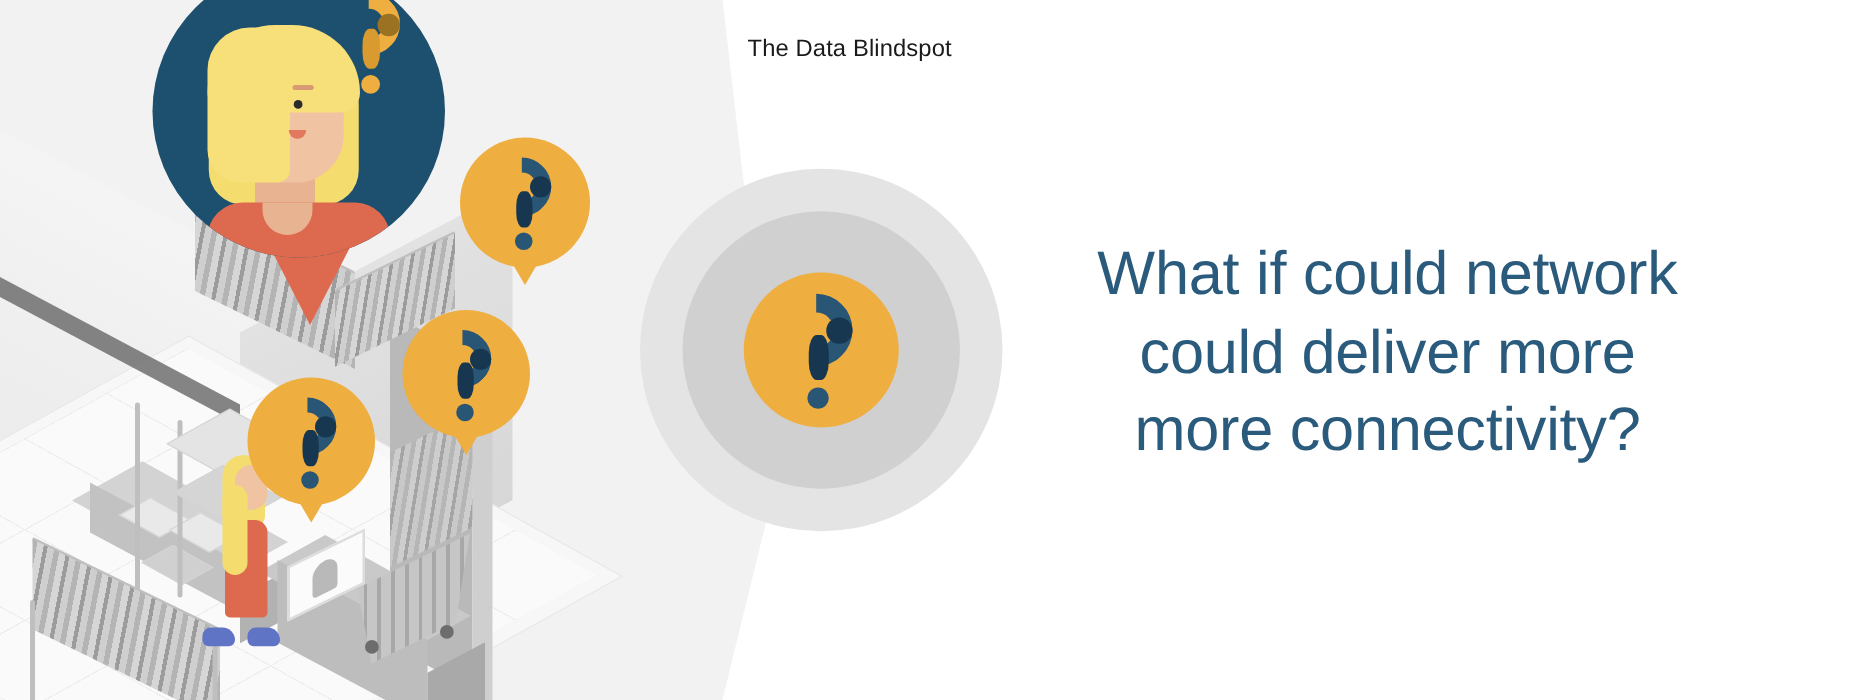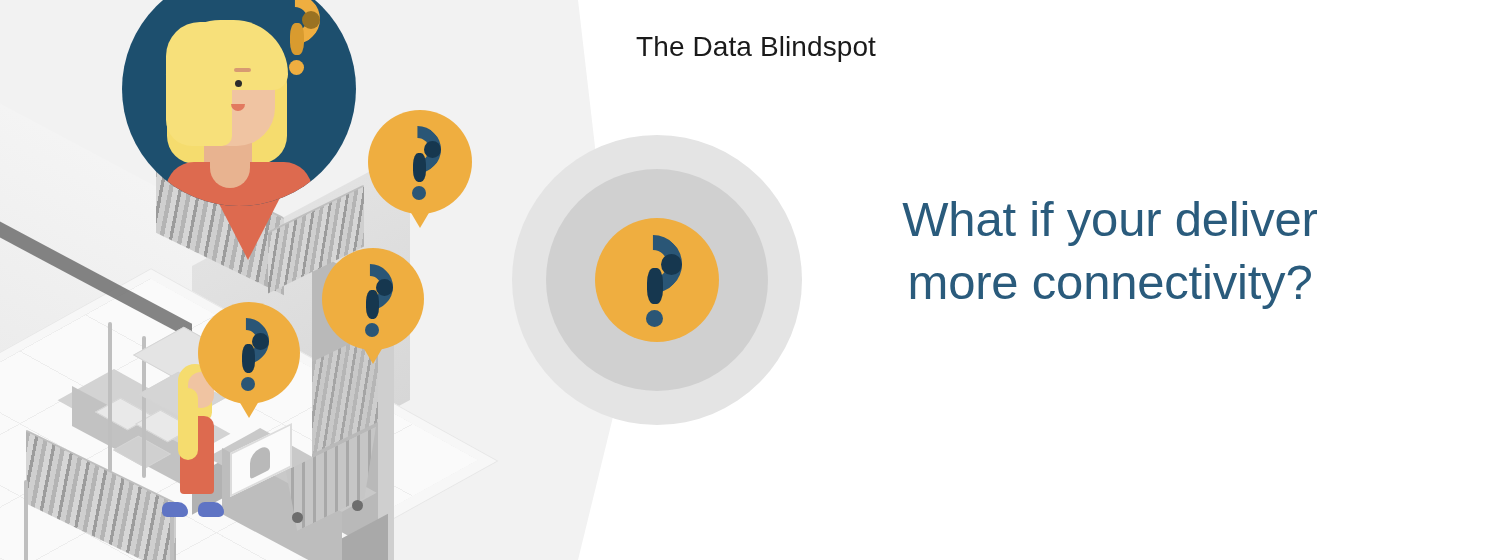--- a/index.html
+++ b/index.html
@@ -392,26 +392,25 @@
   .s-body { position: absolute; left: 14px; top: 52px; width: 34px; height: 78px; background: #dd6a4f; border-radius: 10px 10px 4px 4px; }
   .s-shoe { position: absolute; top: 138px; width: 26px; height: 15px; background: #5f74c4; border-radius: 8px 12px 6px 6px; }
   .s-shoe.l { left: -4px; }
   .s-shoe.r { left: 32px; }
 
   
   .kicker {
     position: absolute;
     left: 598px; top: 26px;
     width: 300px;
-    font-size: 28px;
+    font-size: 19px;
     line-height: 1.52;
     font-weight: 400;
     color: #1a1a1a;
     letter-spacing: 0.1px;
-    margin-left: 38px;
   }
   .headline {
     position: absolute;
     left: 800px; top: 188px;
     width: 620px;
     font-size: 49px;
     line-height: 1.28;
     font-weight: 400;
     color: #2a5b7c;
     text-align: center;
@@ -553,17 +552,18 @@
       </div>
     </div>
   </div>
 
   <div class="kicker">
     <span class="ln">The Data</span>
     <span class="ln">Blindspot</span>
   </div>
 
   <div class="headline">
-    <span class="ln">What if your deliver</span>
+    <span class="ln">What if could network</span>
+    <span class="ln">could deliver more</span>
     <span class="ln">more connectivity?</span>
   </div>
 
 </div>
 
 </body></html>

